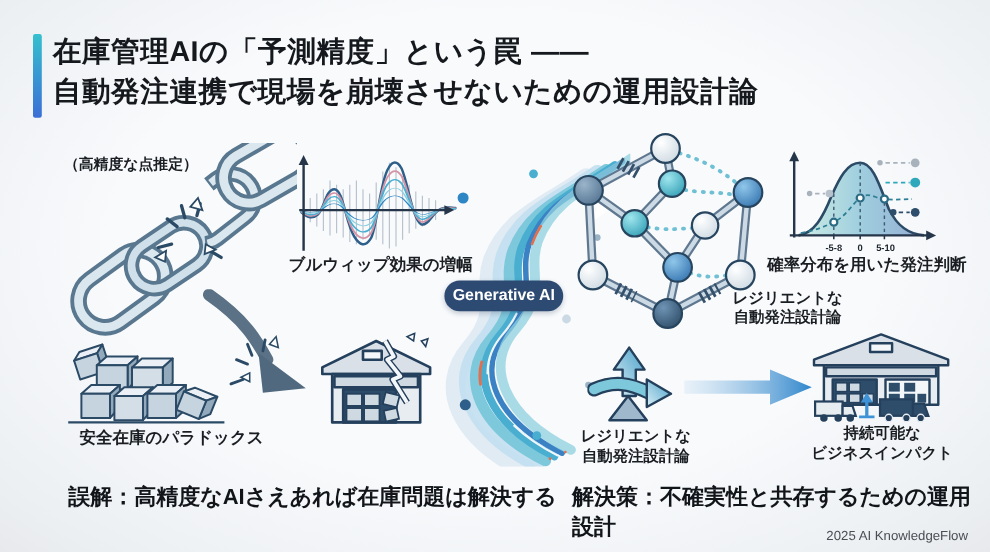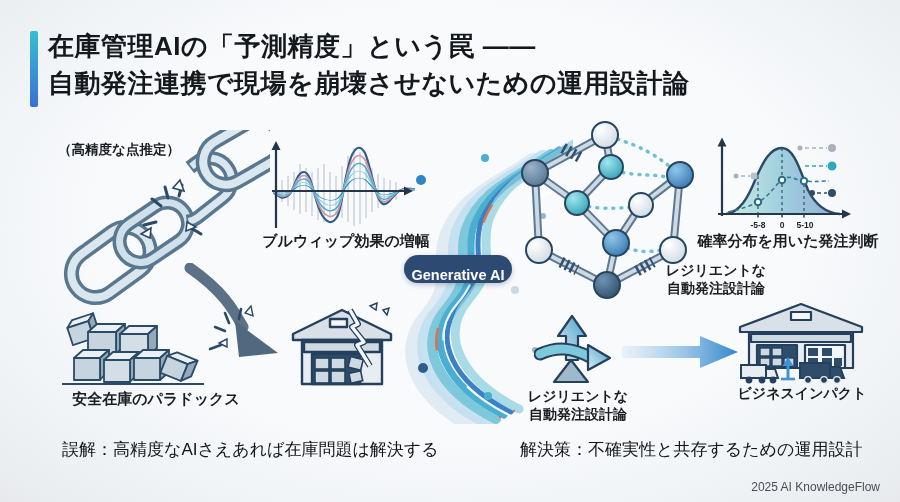--- a/index.html
+++ b/index.html
@@ -10,23 +10,23 @@
   }
   .abs{position:absolute;}
   .title-bar{left:30px;top:31px;width:8px;height:76px;border-radius:2px;
     background:linear-gradient(180deg,#35c0cf,#3b6fd6);}
   .title{left:48px;top:28px;font-size:26px;font-weight:800;color:#15181c;line-height:37px;letter-spacing:.5px;}
   .lbl{font-weight:800;color:#1a1d22;text-align:center;line-height:1.25;}
   .lbl-15{font-size:15px;}
   .lbl-14{font-size:14px;}
   .lbl-13{font-size:13.5px;}
   .pill{left:404px;top:255px;width:108px;height:28px;background:#2d4a73;border-radius:15px;
-    color:#ffffff;font-size:14.5px;font-weight:700;display:flex;align-items:flex-end;justify-content:center;
+    color:#ffffff;font-size:14.5px;font-weight:700;display:flex;align-items:center;justify-content:center;
     box-shadow:0 2px 5px rgba(30,50,80,.25);z-index:6;}
-  .statement{font-size:17px;font-weight:400;color:#111418;}
+  .statement{font-size:20px;font-weight:700;color:#111418;}
   .footer{right:20px;bottom:8px;font-size:12px;color:#4a4f55;font-weight:500;}
   svg{display:block;}
 </style>
 </head>
 <body>
 
 <div class="canvas">
 
   <svg width="0" height="0" aria-hidden="true">
     <defs>
@@ -396,20 +396,21 @@
     </g>
     <g>
       <rect x="64" y="64" width="30" height="15" fill="#2e4d6b" stroke="#24405c" stroke-width="2"></rect>
       <polygon points="94,68 104,68 108,79 94,79" fill="#2e4d6b" stroke="#24405c" stroke-width="2"></polygon>
       <circle cx="72" cy="81" r="3.4" fill="#24405c" stroke="#e8edf2" stroke-width="1.2"></circle>
       <circle cx="88" cy="81" r="3.4" fill="#24405c" stroke="#e8edf2" stroke-width="1.2"></circle>
       <circle cx="101" cy="81" r="3.4" fill="#24405c" stroke="#e8edf2" stroke-width="1.2"></circle>
     </g>
   </svg>
   <div class="abs lbl lbl-14" style="left:720px;top:385px;width:164px;">
+    <div>持続可能な</div>
     <div>ビジネスインパクト</div>
   </div>
 
   <div class="abs statement" style="left:62px;top:438px;">誤解：高精度なAIさえあれば在庫問題は解決する</div>
   <div class="abs statement" style="left:520px;top:438px;">解決策：不確実性と共存するための運用設計</div>
 
   <div class="abs footer">2025 AI KnowledgeFlow</div>
 
 </div>
 

